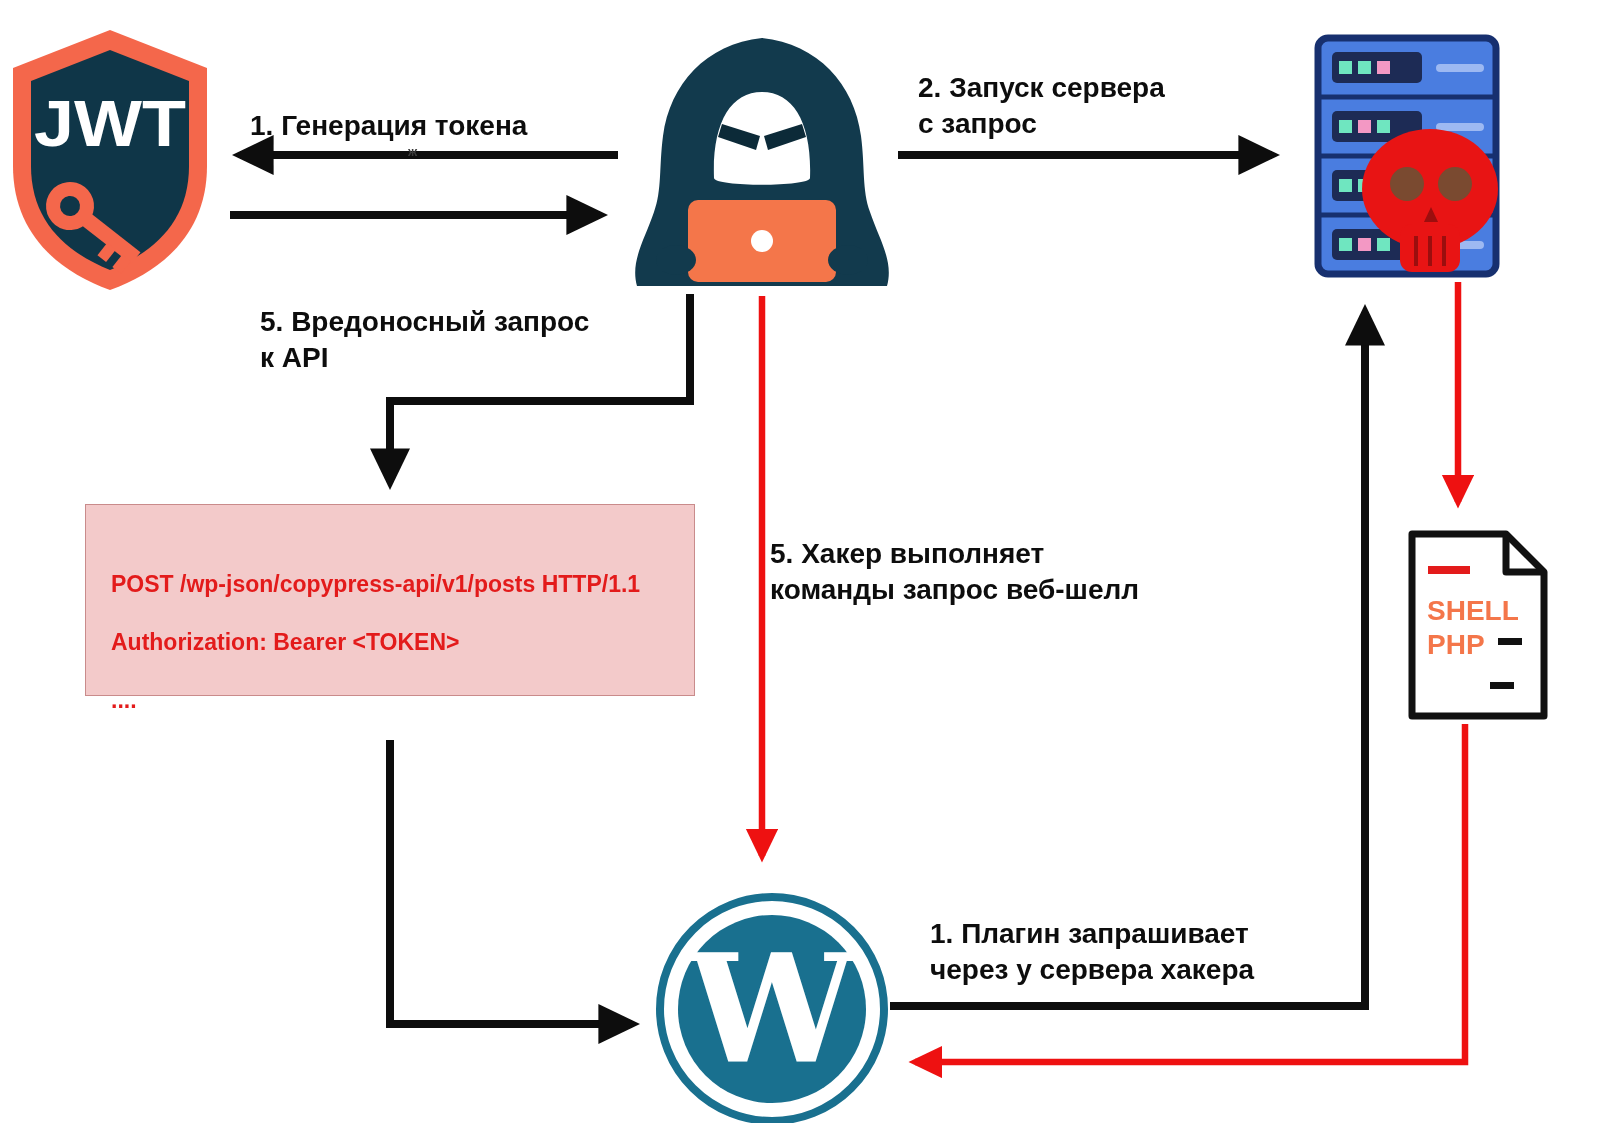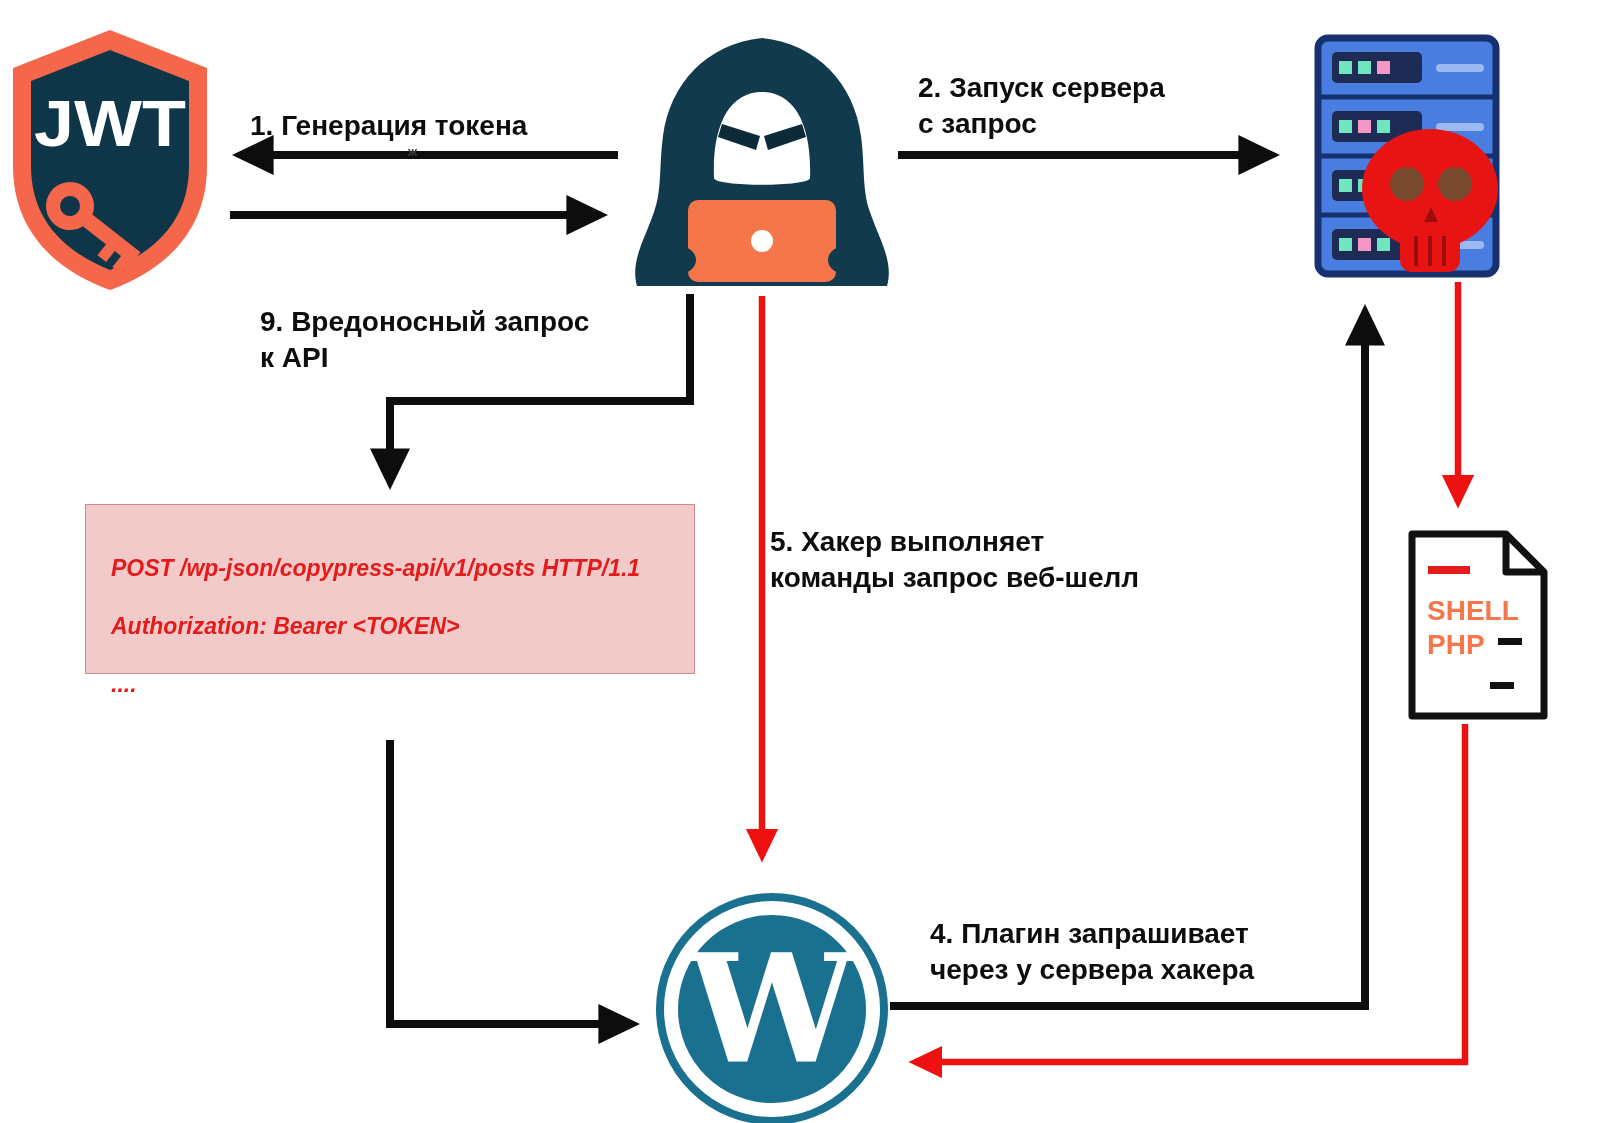--- a/index.html
+++ b/index.html
@@ -4,22 +4,22 @@
 <style>
   * { margin:0; padding:0; box-sizing:border-box; }
   html,body { background:#ffffff; }
   body { font-family:"Liberation Sans", sans-serif; }
   .canvas { position:relative; width:1600px; height:1123px; background:#ffffff; overflow:hidden;margin-top:24px; }
   .svg-layer { position:absolute; left:0; top:0; width:1600px; height:1123px; }
   .label { position:absolute; font-weight:bold; color:#0d0d0d; text-align:left; font-size:28px; line-height:1.28; }
   .label .line { display:block; }
   .artifact { position:absolute; left:408px; top:120px; font-size:13px; font-weight:bold; color:#3a3a3a; }
   .request-box {
-    position:absolute; left:85px; top:480px; width:610px; height:170px;
-    background:#f3caca; border:1px solid #c98b8b; padding:50px 0 0 25px;font-style:italic;
+    position:absolute; left:85px; top:480px; width:610px; height:192px;
+    background:#f3caca; border:1px solid #c98b8b; padding:66px 0 0 25px;
   }
   .req-line { color:#e31b1b; font-weight:bold; font-size:23px; margin-bottom:31px; white-space:nowrap; }
 </style>
 </head>
 <body>
 
 <div class="canvas">
 
   <svg class="svg-layer" width="1600" height="1123" viewBox="0 0 1600 1123">
     <defs>
@@ -131,31 +131,31 @@
   </div>
 
   <div class="artifact">ж</div>
 
   <div class="label" style="left:918px; top:46px; width:300px;">
     <span class="line">2. Запуск сервера</span>
     <span class="line">с запрос</span>
   </div>
 
   <div class="label" style="left:260px; top:280px; width:400px;">
-    <span class="line">9. Вредоносный запрос</span>
+    <span class="line">5. Вредоносный запрос</span>
     <span class="line">к API</span>
   </div>
 
-  <div class="label" style="left:770px; top:500px; width:440px;">
+  <div class="label" style="left:770px; top:512px; width:440px;">
     <span class="line">5. Хакер выполняет</span>
     <span class="line">команды запрос веб-шелл</span>
   </div>
 
   <div class="label" style="left:930px; top:892px; width:400px;">
-    <span class="line">4. Плагин запрашивает</span>
+    <span class="line">1. Плагин запрашивает</span>
     <span class="line">через у сервера хакера</span>
   </div>
 
   <div class="request-box">
     <div class="req-line">POST /wp-json/copypress-api/v1/posts HTTP/1.1</div>
     <div class="req-line">Authorization: Bearer &lt;TOKEN&gt;</div>
     <div class="req-line">....</div>
   </div>
 
 </div>

